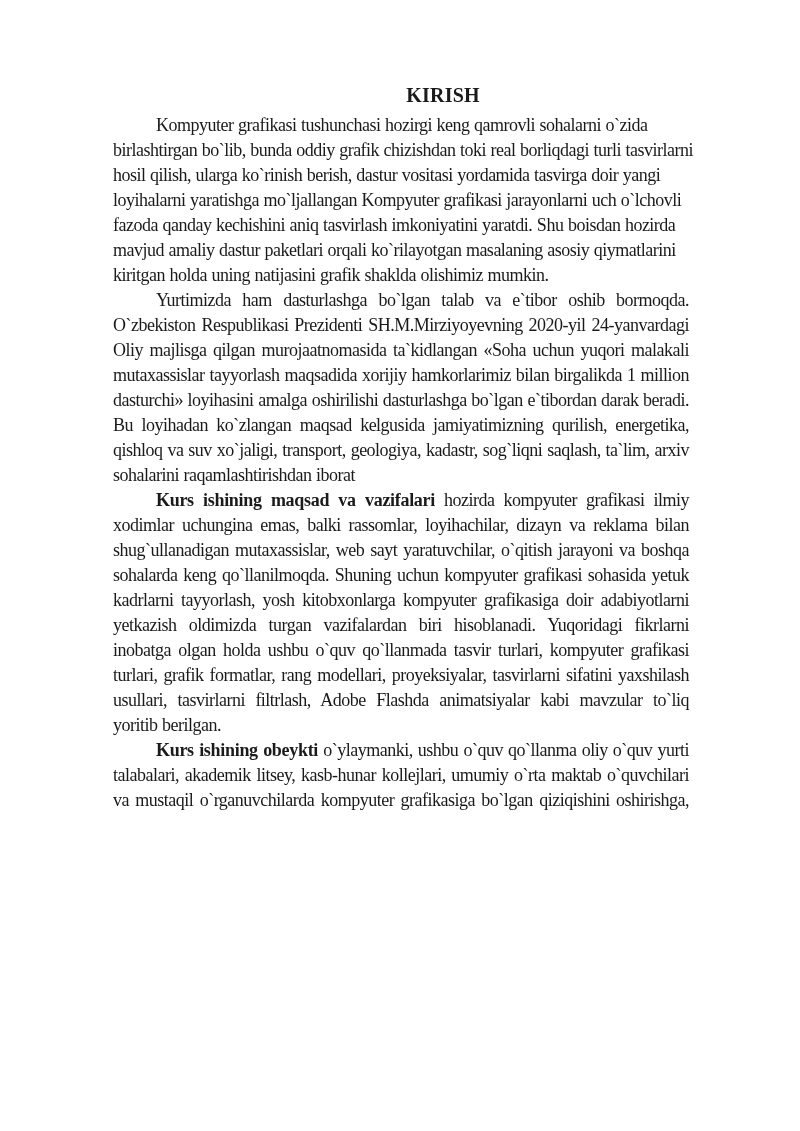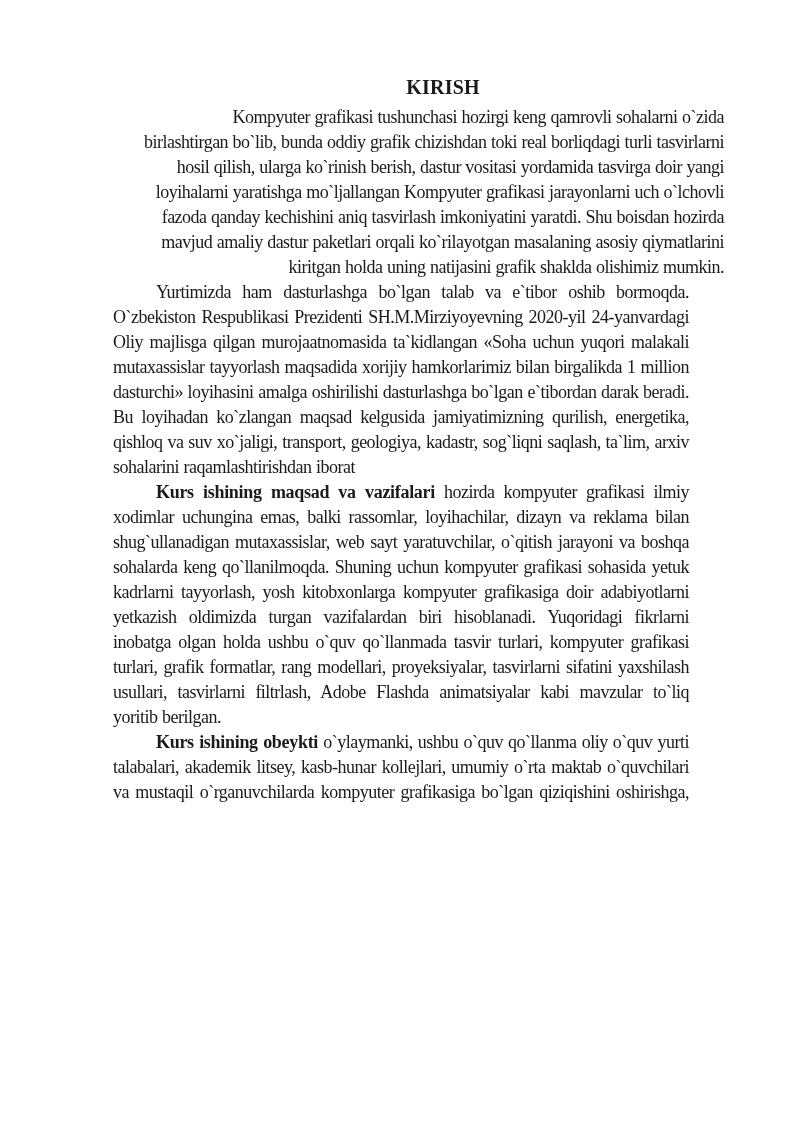--- a/index.html
+++ b/index.html
@@ -4,21 +4,21 @@
 <style>
   html, body {
     margin: 0;
     padding: 0;
     background: #ffffff;
   }
   .page {
     position: relative;
     width: 800px;
     height: 803px;
-    margin: 0 auto;
+    margin: 8px auto;
     background: #ffffff;
     overflow: hidden;
     font-family: "Liberation Serif", "DejaVu Serif", serif;
     color: #1a1a1a;
   }
   .content {
     position: absolute;
     left: 113px;
     top: 75px;
     width: 576px;
@@ -38,21 +38,21 @@
     font-size: 18px;
     line-height: 25px;
     letter-spacing: -0.5px;
     word-spacing: 0.5px;
     text-align: justify;
     text-indent: 43px;
   }
   
   .para.wide {
     margin-right: -35px;
-    text-align: right;
+    text-align: left;
   }
   .para b {
     letter-spacing: -0.3px;
     font-family: Liberation Serif, serif;
   }
   .page-footer {
     position: absolute;
     left: 0;
     right: 0;
     top: 1036px;

